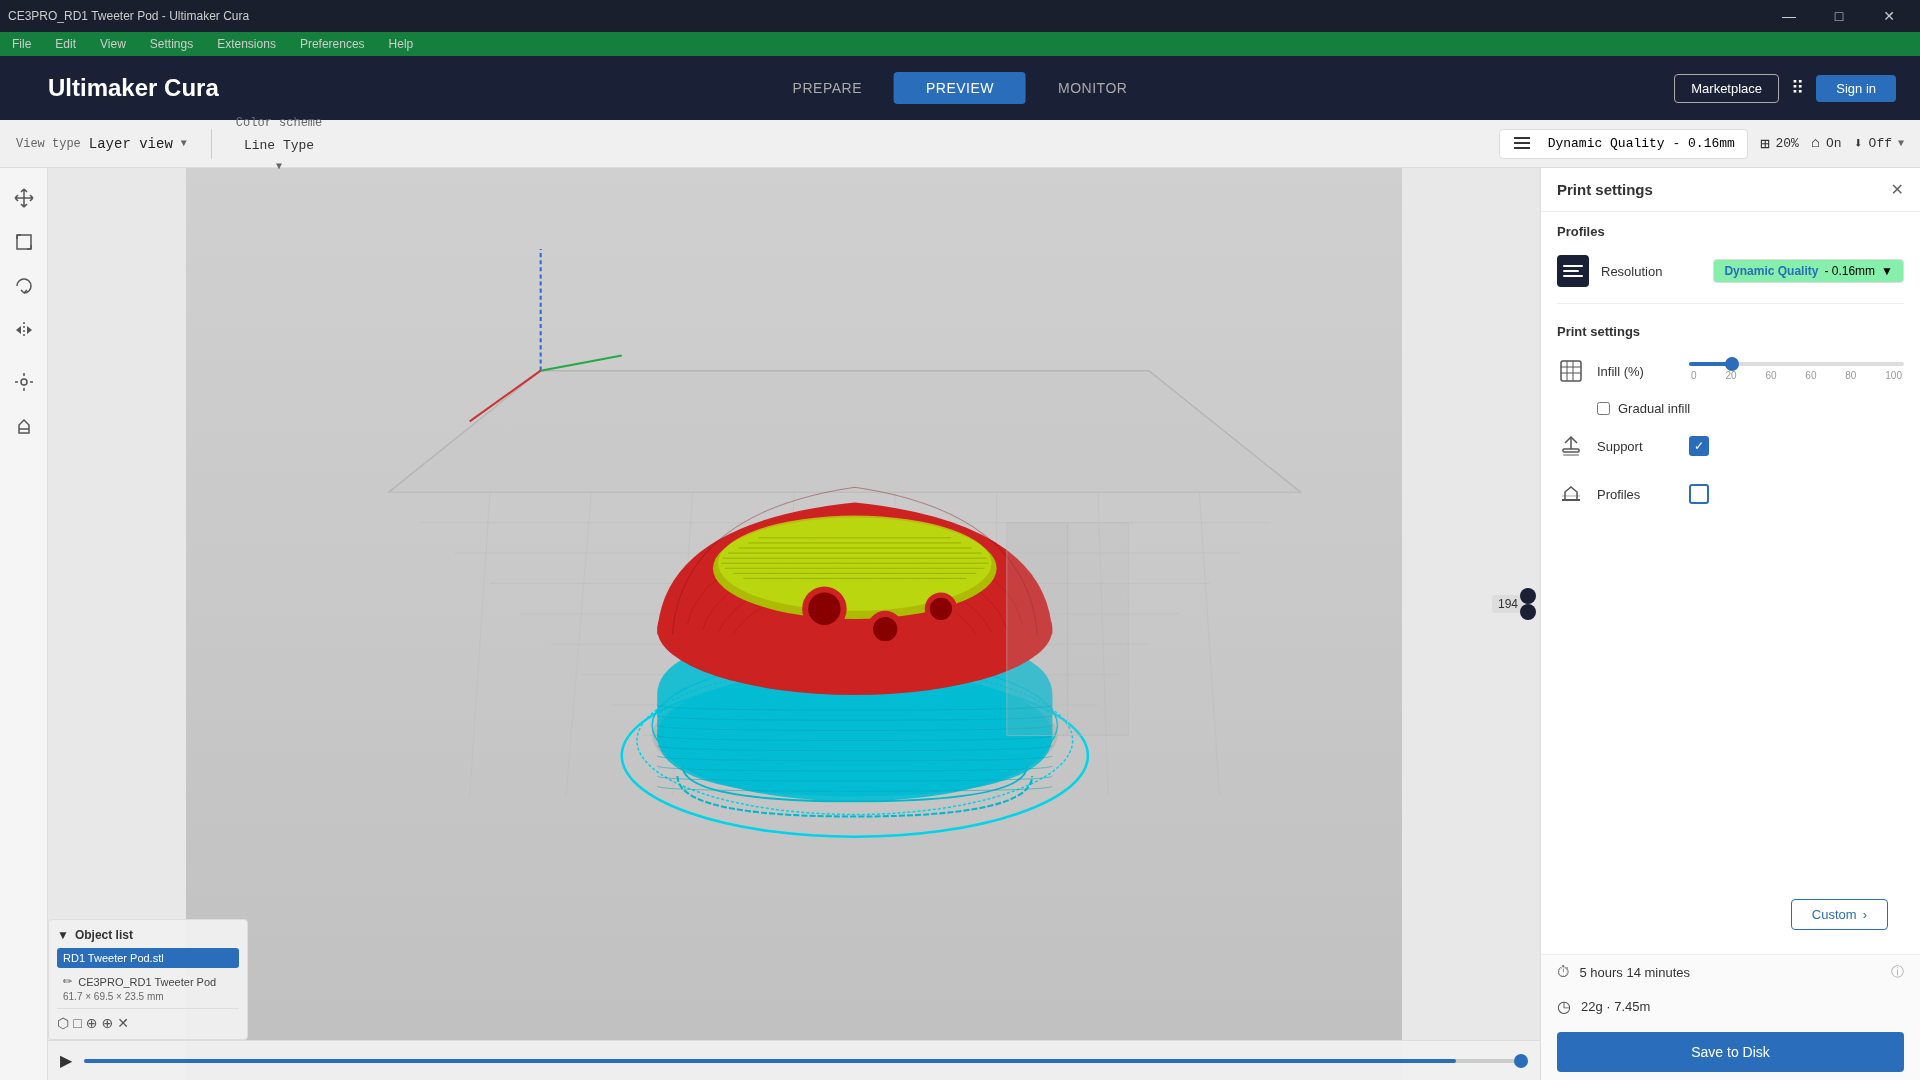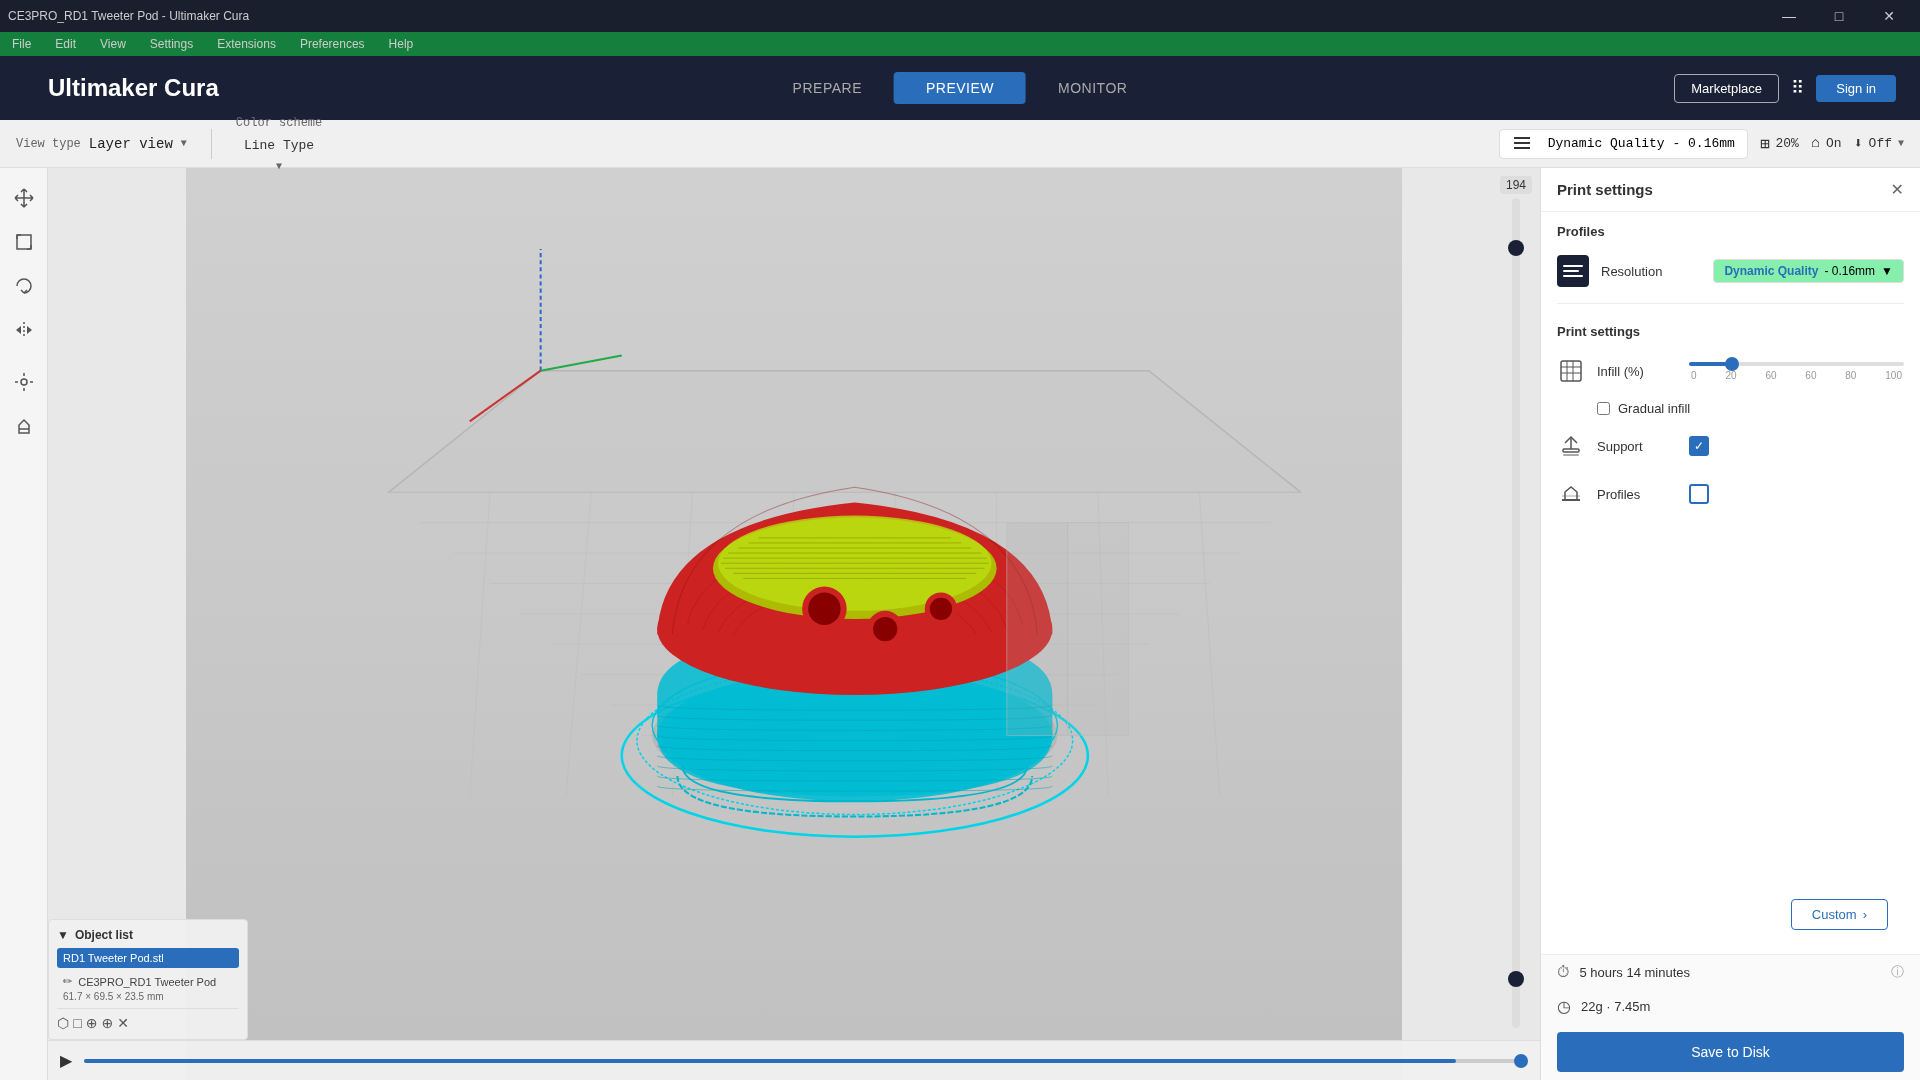--- a/index.html
+++ b/index.html
@@ -512,21 +512,20 @@
       text-align: center;
     }
 
     
     #layer-slider {
       position: absolute;
       right: 8px;
       top: 0;
       bottom: 40px;
       display: flex;
-      flex-direction: column;
       align-items: center;
       justify-content: space-between;
       padding: 8px 0;
     }
     .layer-number {
       background: #ddd;
       padding: 2px 6px;
       font-size: 12px;
       border-radius: 3px;
       color: #333;

